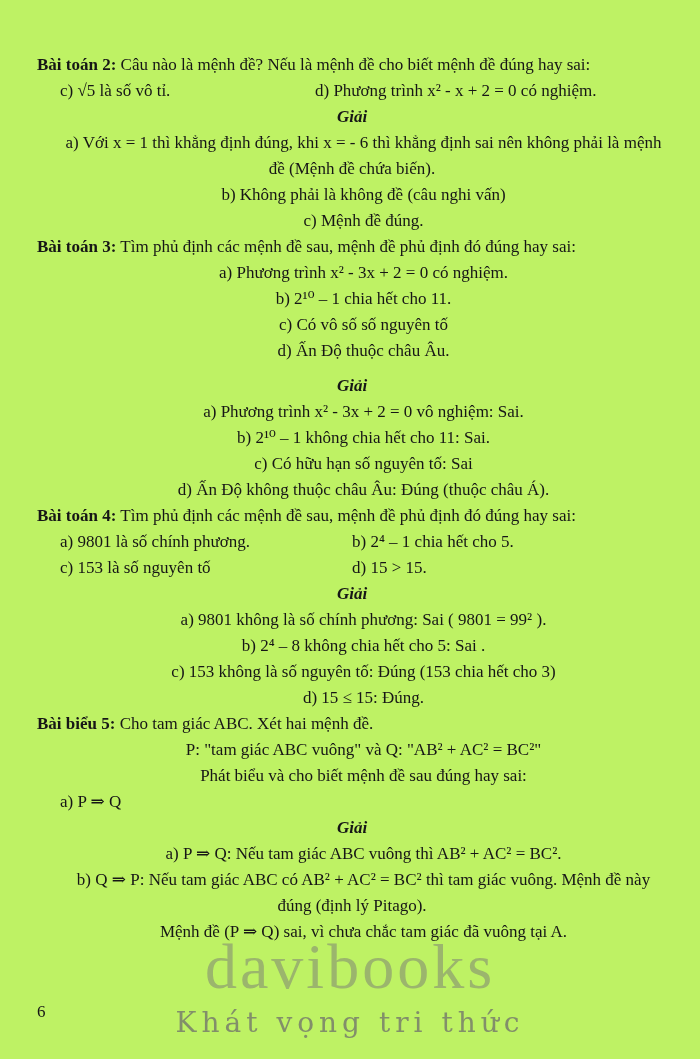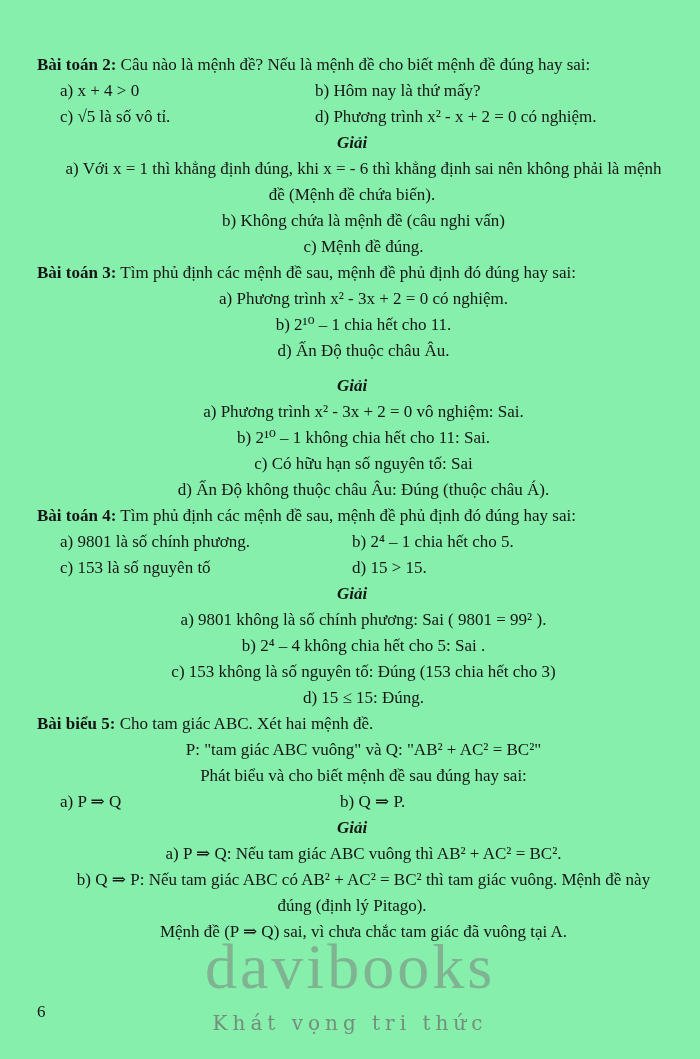--- a/index.html
+++ b/index.html
@@ -1,21 +1,21 @@
 <!DOCTYPE html>
 <html><head>
 <meta charset="utf-8">
 <style>
   * { margin:0; padding:0; box-sizing:border-box; }
   html,body { background:#e9e8e4; }
   .page {
     position:relative;
     width:700px; height:1059px;
     margin:0 auto;
-    background:#86efac;
+    background:#bef264;
     color:#161616;
     font-family:"Liberation Serif","DejaVu Serif",serif;
     font-size:17px;
     line-height:26px;
     overflow:hidden;
   }
   .content {
     position:absolute;
     top:52px; left:37px; right:33px;
   }
@@ -44,21 +44,21 @@
     letter-spacing:3px;
     color:rgba(120,120,118,0.50);
     pointer-events:none;
     user-select:none;
   }
   .slogan {
     position:absolute;
     left:0; right:0; top:1008px;
     text-align:center;
     font-family:"DejaVu Serif",serif;
-    font-size:20px;
+    font-size:28px;
     line-height:30px;
     letter-spacing:5px;
     color:rgba(110,110,108,0.75);
     pointer-events:none;
     user-select:none;
   }
   .page-number {
     position:absolute;
     left:37px; top:999px;
     font-size:17px;
@@ -66,69 +66,65 @@
 </style>
 </head>
 <body>
 
 <div class="page">
   <div class="content">
 
     <section>
       <p class="noindent"><span class="prob-label">Bài toán 2:</span> <span>Câu nào là mệnh đề? Nếu là mệnh đề cho biết mệnh đề đúng hay sai:</span></p>
       <div class="opt-row cols-b2">
-        <span class="col1">a) x + 4 &gt; 0</span>
-        <span class="col2">b) Hôm nay là thứ mấy?</span>
-      </div>
-      <div class="opt-row cols-b2">
         <span class="col1">c) √5 là số vô tỉ.</span>
         <span class="col2">d) Phương trình x² - x + 2 = 0 có nghiệm.</span>
       </div>
       <p class="giai">Giải</p>
       <p class="para">a) Với x = 1 thì khẳng định đúng, khi x = - 6 thì khẳng định sai nên không phải là mệnh đề (Mệnh đề chứa biến).</p>
-      <p class="para">b) Không chứa là mệnh đề (câu nghi vấn)</p>
+      <p class="para">b) Không phải là không đề (câu nghi vấn)</p>
       <p class="para">c) Mệnh đề đúng.</p>
     </section>
 
     <section>
       <p class="noindent"><span class="prob-label">Bài toán 3:</span> <span>Tìm phủ định các mệnh đề sau, mệnh đề phủ định đó đúng hay sai:</span></p>
       <p class="para">a) Phương trình x² - 3x + 2 = 0 có nghiệm.</p>
       <p class="para">b) 2¹⁰ – 1 chia hết cho 11.</p>
+      <p class="para">c) Có vô số số nguyên tố</p>
       <p class="para">d) Ấn Độ thuộc châu Âu.</p>
       <p class="giai mt8">Giải</p>
       <p class="para">a) Phương trình x² - 3x + 2 = 0 vô nghiệm: Sai.</p>
       <p class="para">b) 2¹⁰ – 1 không chia hết cho 11: Sai.</p>
       <p class="para">c) Có hữu hạn số nguyên tố: Sai</p>
       <p class="para">d) Ấn Độ không thuộc châu Âu: Đúng (thuộc châu Á).</p>
     </section>
 
     <section>
       <p class="noindent"><span class="prob-label">Bài toán 4:</span> <span>Tìm phủ định các mệnh đề sau, mệnh đề phủ định đó đúng hay sai:</span></p>
       <div class="opt-row cols-b4">
         <span class="col1">a) 9801 là số chính phương.</span>
         <span class="col2">b) 2⁴ – 1 chia hết cho 5.</span>
       </div>
       <div class="opt-row cols-b4">
         <span class="col1">c) 153 là số nguyên tố</span>
         <span class="col2">d) 15 &gt; 15.</span>
       </div>
       <p class="giai">Giải</p>
       <p class="para">a) 9801 không là số chính phương: Sai ( 9801 = 99² ).</p>
-      <p class="para">b) 2⁴ – 4 không chia hết cho 5: Sai .</p>
+      <p class="para">b) 2⁴ – 8 không chia hết cho 5: Sai .</p>
       <p class="para">c) 153 không là số nguyên tố: Đúng (153 chia hết cho 3)</p>
       <p class="para">d) 15 ≤ 15: Đúng.</p>
     </section>
 
     <section>
       <p class="noindent"><span class="prob-label">Bài biểu 5:</span> <span>Cho tam giác ABC. Xét hai mệnh đề.</span></p>
       <p class="para">P: "tam giác ABC vuông" và Q: "AB² + AC² = BC²"</p>
       <p class="para">Phát biểu và cho biết mệnh đề sau đúng hay sai:</p>
       <div class="opt-row cols-b5">
         <span class="col1">a) P ⇒ Q</span>
-        <span class="col2">b) Q ⇒ P.</span>
       </div>
       <p class="giai">Giải</p>
       <p class="para">a) P ⇒ Q: Nếu tam giác ABC vuông thì AB² + AC² = BC².</p>
       <p class="para">b) Q ⇒ P: Nếu tam giác ABC có AB² + AC² = BC² thì tam giác vuông. Mệnh đề này đúng (định lý Pitago).</p>
       <p class="para">Mệnh đề (P ⇒ Q) sai, vì chưa chắc tam giác đã vuông tại A.</p>
     </section>
 
   </div>
 
   <div class="watermark">davibooks</div>

